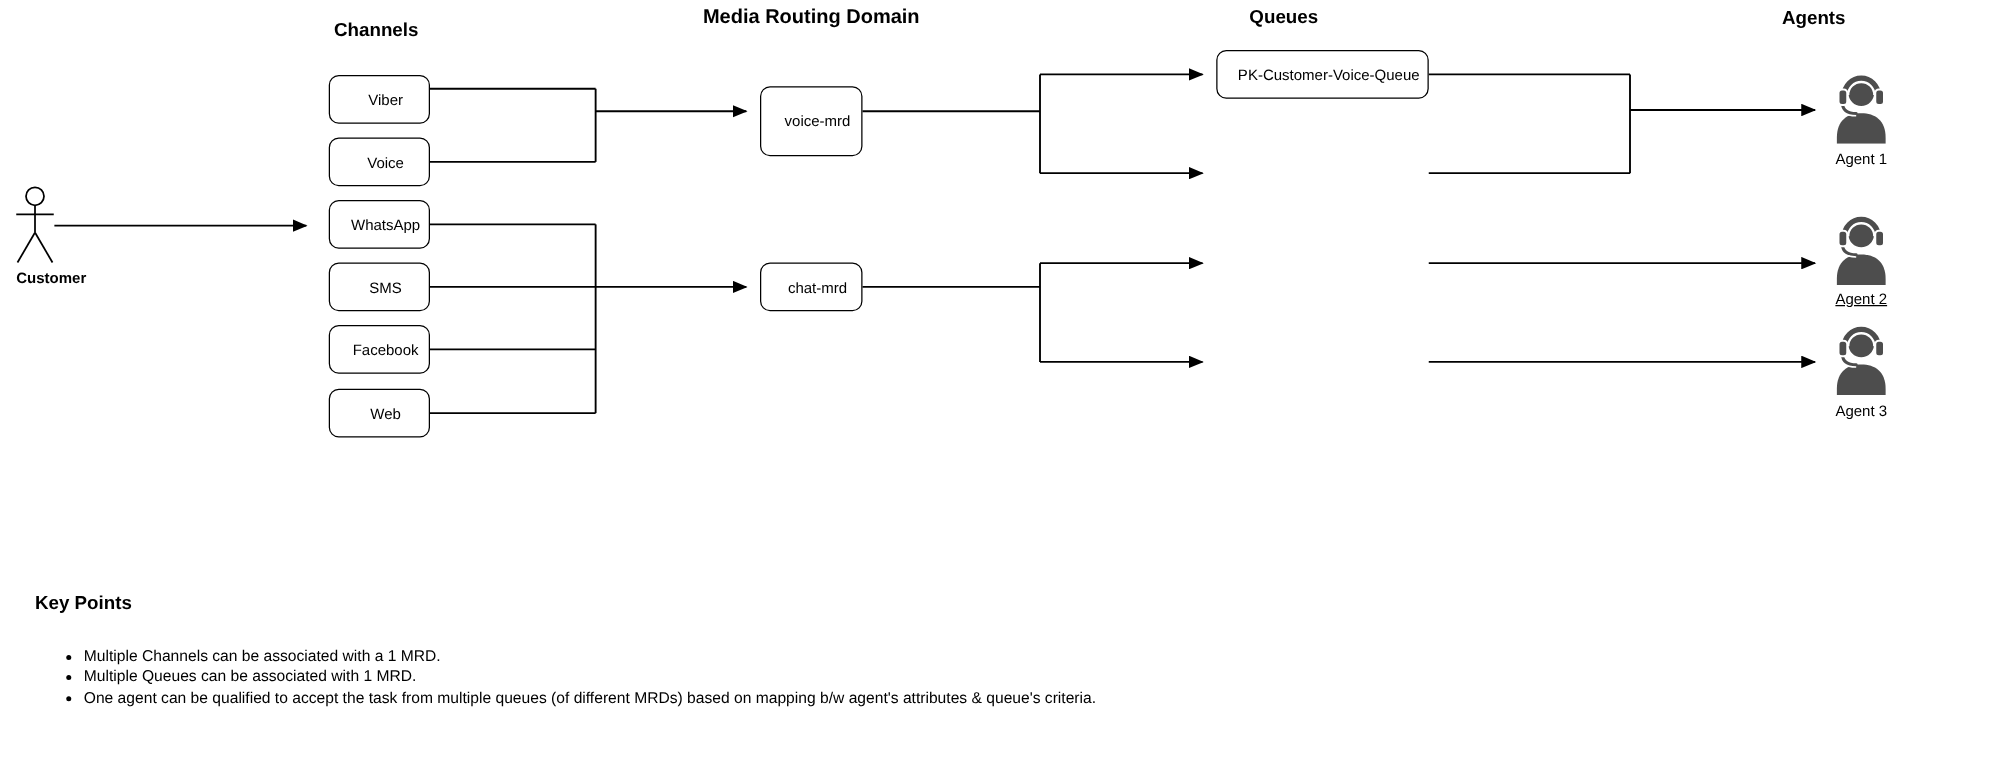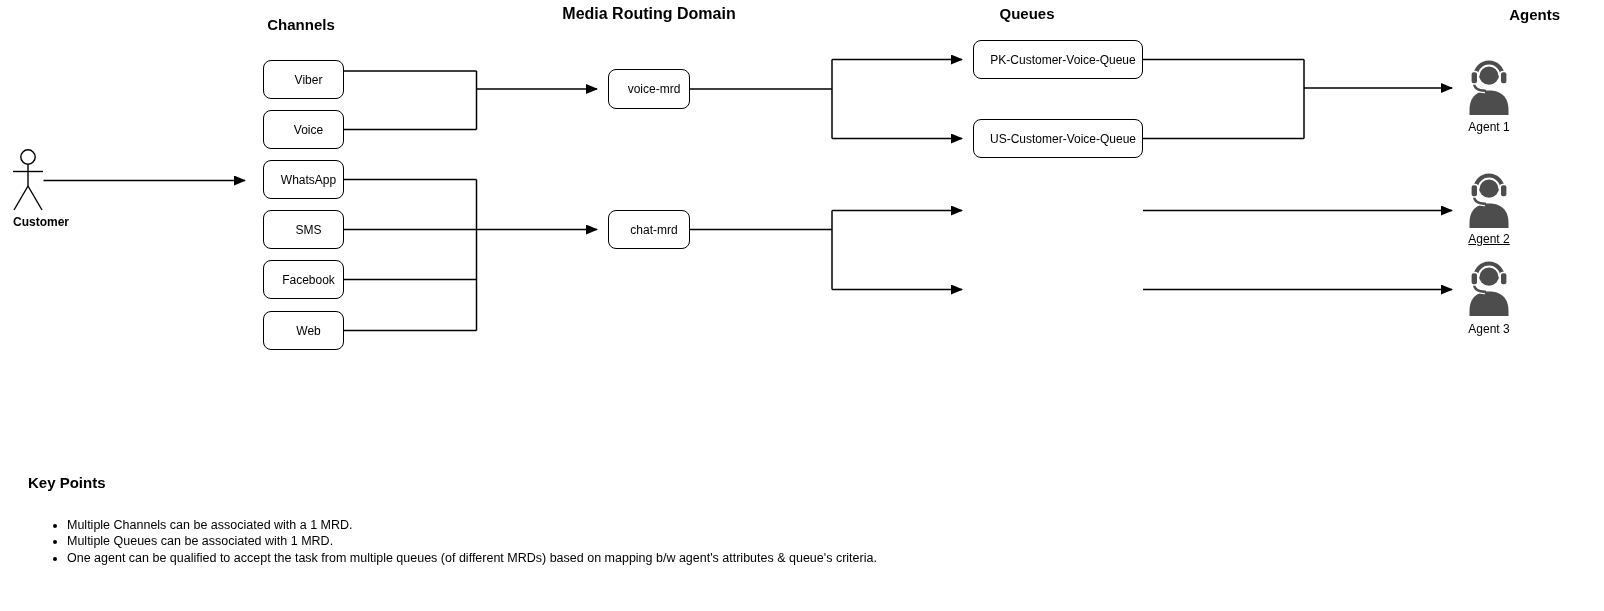--- a/index.html
+++ b/index.html
@@ -84,45 +84,44 @@
       <path d="M1304,88 H1452" marker-end="url(#arrow)"></path>
 
       <path d="M1143,210.5 H1452" marker-end="url(#arrow)"></path>
       <path d="M1143,289.5 H1452" marker-end="url(#arrow)"></path>
     </g>
   </svg>
 
   <div class="col-header" style="left:236px;top:16px;width:130px;">Channels</div>
   <div class="col-header mrd" style="left:529px;top:5px;width:240px;">Media Routing Domain</div>
   <div class="col-header" style="left:957px;top:5px;width:140px;">Queues</div>
-  <div class="col-header" style="left:1420px;top:6px;width:140px;text-align:right;">Agents</div>
+  <div class="col-header" style="left:1381px;top:6px;width:140px;">Agents</div>
 
   <svg class="actor" width="40" height="70" viewBox="0 0 40 70">
     <g stroke="#000" stroke-width="1.4" fill="none">
       <circle cx="20" cy="12" r="7.2" fill="#fff"></circle>
       <line x1="20" y1="19.4" x2="20" y2="41"></line>
       <line x1="5" y1="26.5" x2="35" y2="26.5"></line>
       <line x1="20" y1="41" x2="6" y2="65"></line>
       <line x1="20" y1="41" x2="34" y2="65"></line>
     </g>
   </svg>
   <div class="actor-label">Customer</div>
 
   <div class="node channel" style="top:60px;">Viber</div>
   <div class="node channel" style="top:110px;">Voice</div>
   <div class="node channel" style="top:160px;">WhatsApp</div>
   <div class="node channel" style="top:210px;">SMS</div>
   <div class="node channel" style="top:260px;">Facebook</div>
   <div class="node channel" style="top:311px;">Web</div>
 
-  <div class="node mrd-node" style="top:69px;height:40px;">voice-mrd</div>
+  <div class="node mrd-node" style="top:69px;height:56px;">voice-mrd</div>
   <div class="node mrd-node" style="top:210px;height:39px;">chat-mrd</div>
 
   <div class="node queue" style="top:40px;">PK-Customer-Voice-Queue</div>
-  <div class="node queue" style="top:119px;">US-Customer-Voice-Queue</div>
 
   <div class="agent" style="top:59px;">
     <svg viewBox="0 0 50 56">
       <path d="M5.5,56 L5.5,51 C5.5,37 14,31.5 25,31.5 C36,31.5 44.5,37 44.5,51 L44.5,56 Z" fill="currentColor"></path>
       <circle cx="25" cy="15.5" r="11.5" fill="currentColor" stroke="#fff" stroke-width="2.6"></circle>
       <path d="M11.5,17 A13.5,13.5 0 0 1 38.5,17" fill="none" stroke="#fff" stroke-width="8"></path>
       <path d="M11.5,17 A13.5,13.5 0 0 1 38.5,17" fill="none" stroke="currentColor" stroke-width="4.2" stroke-linecap="round"></path>
       <path d="M10,23.5 Q10,31.5 21,31.8" fill="none" stroke="#fff" stroke-width="5"></path>
       <path d="M10,23.5 Q10,31.5 21,31.8" fill="none" stroke="currentColor" stroke-width="2.4" stroke-linecap="round"></path>
       <rect x="6.8" y="12.5" width="7" height="12.5" rx="2.8" fill="currentColor" stroke="#fff" stroke-width="1.6"></rect>

